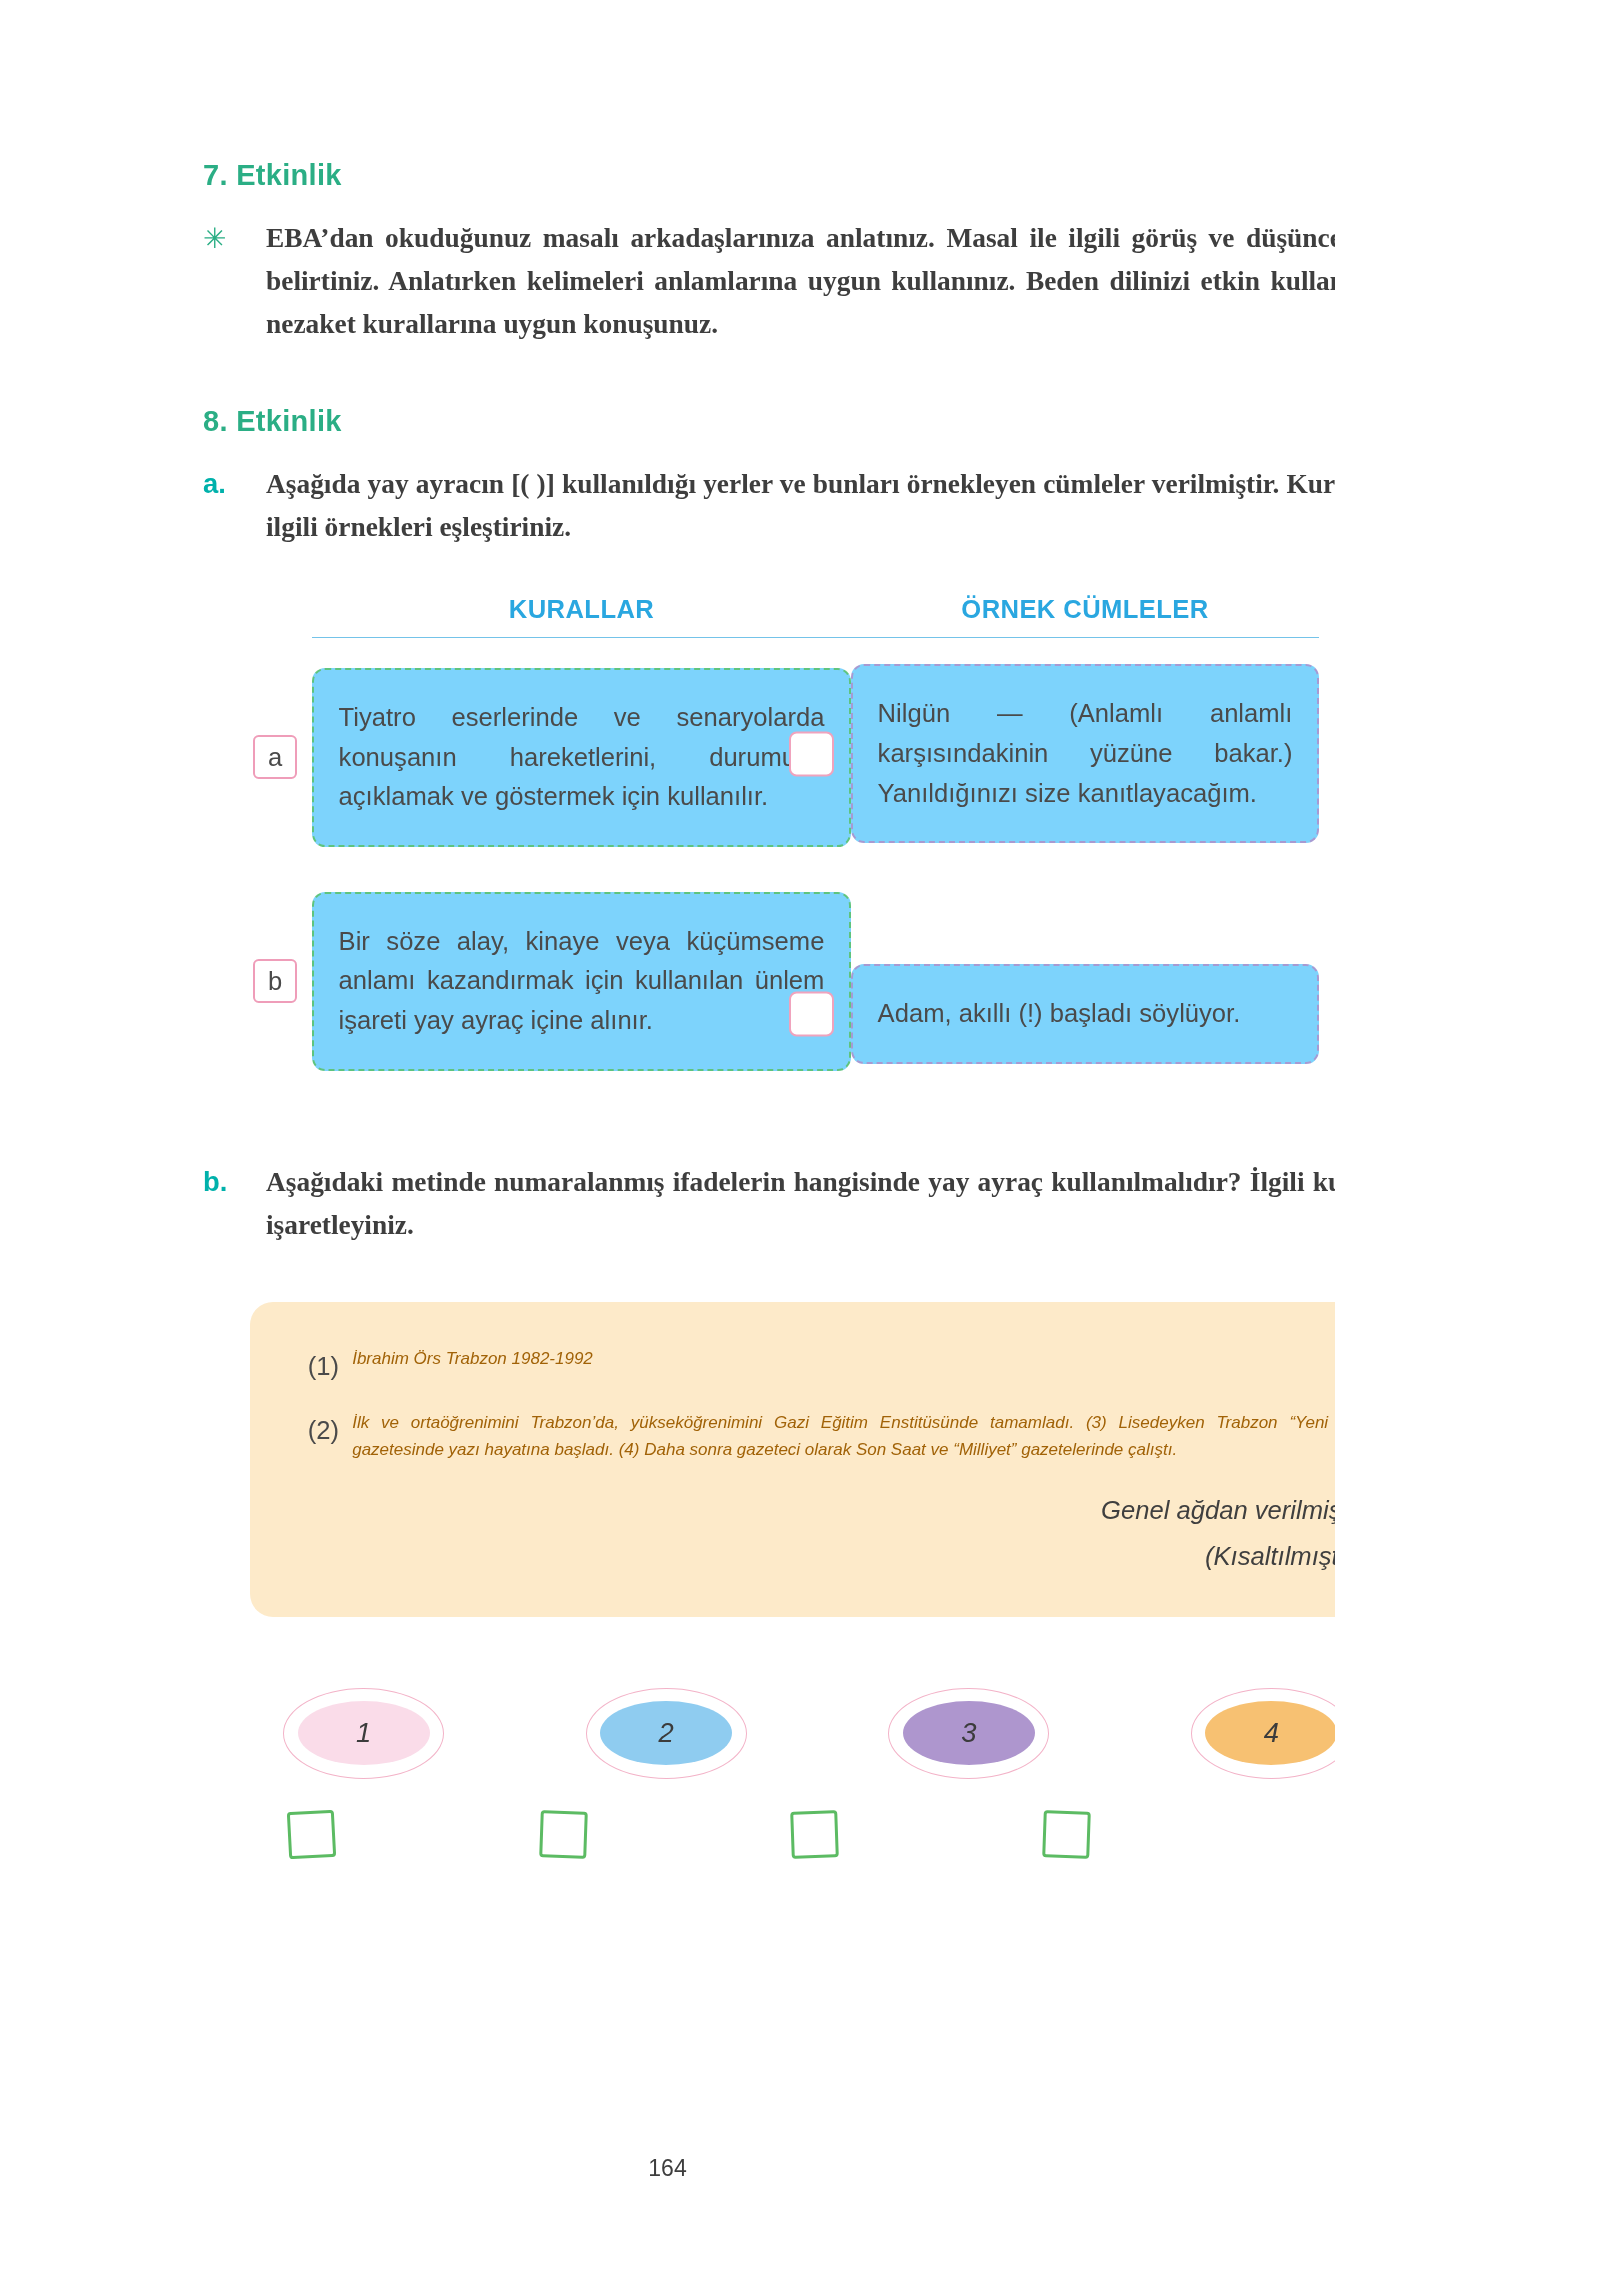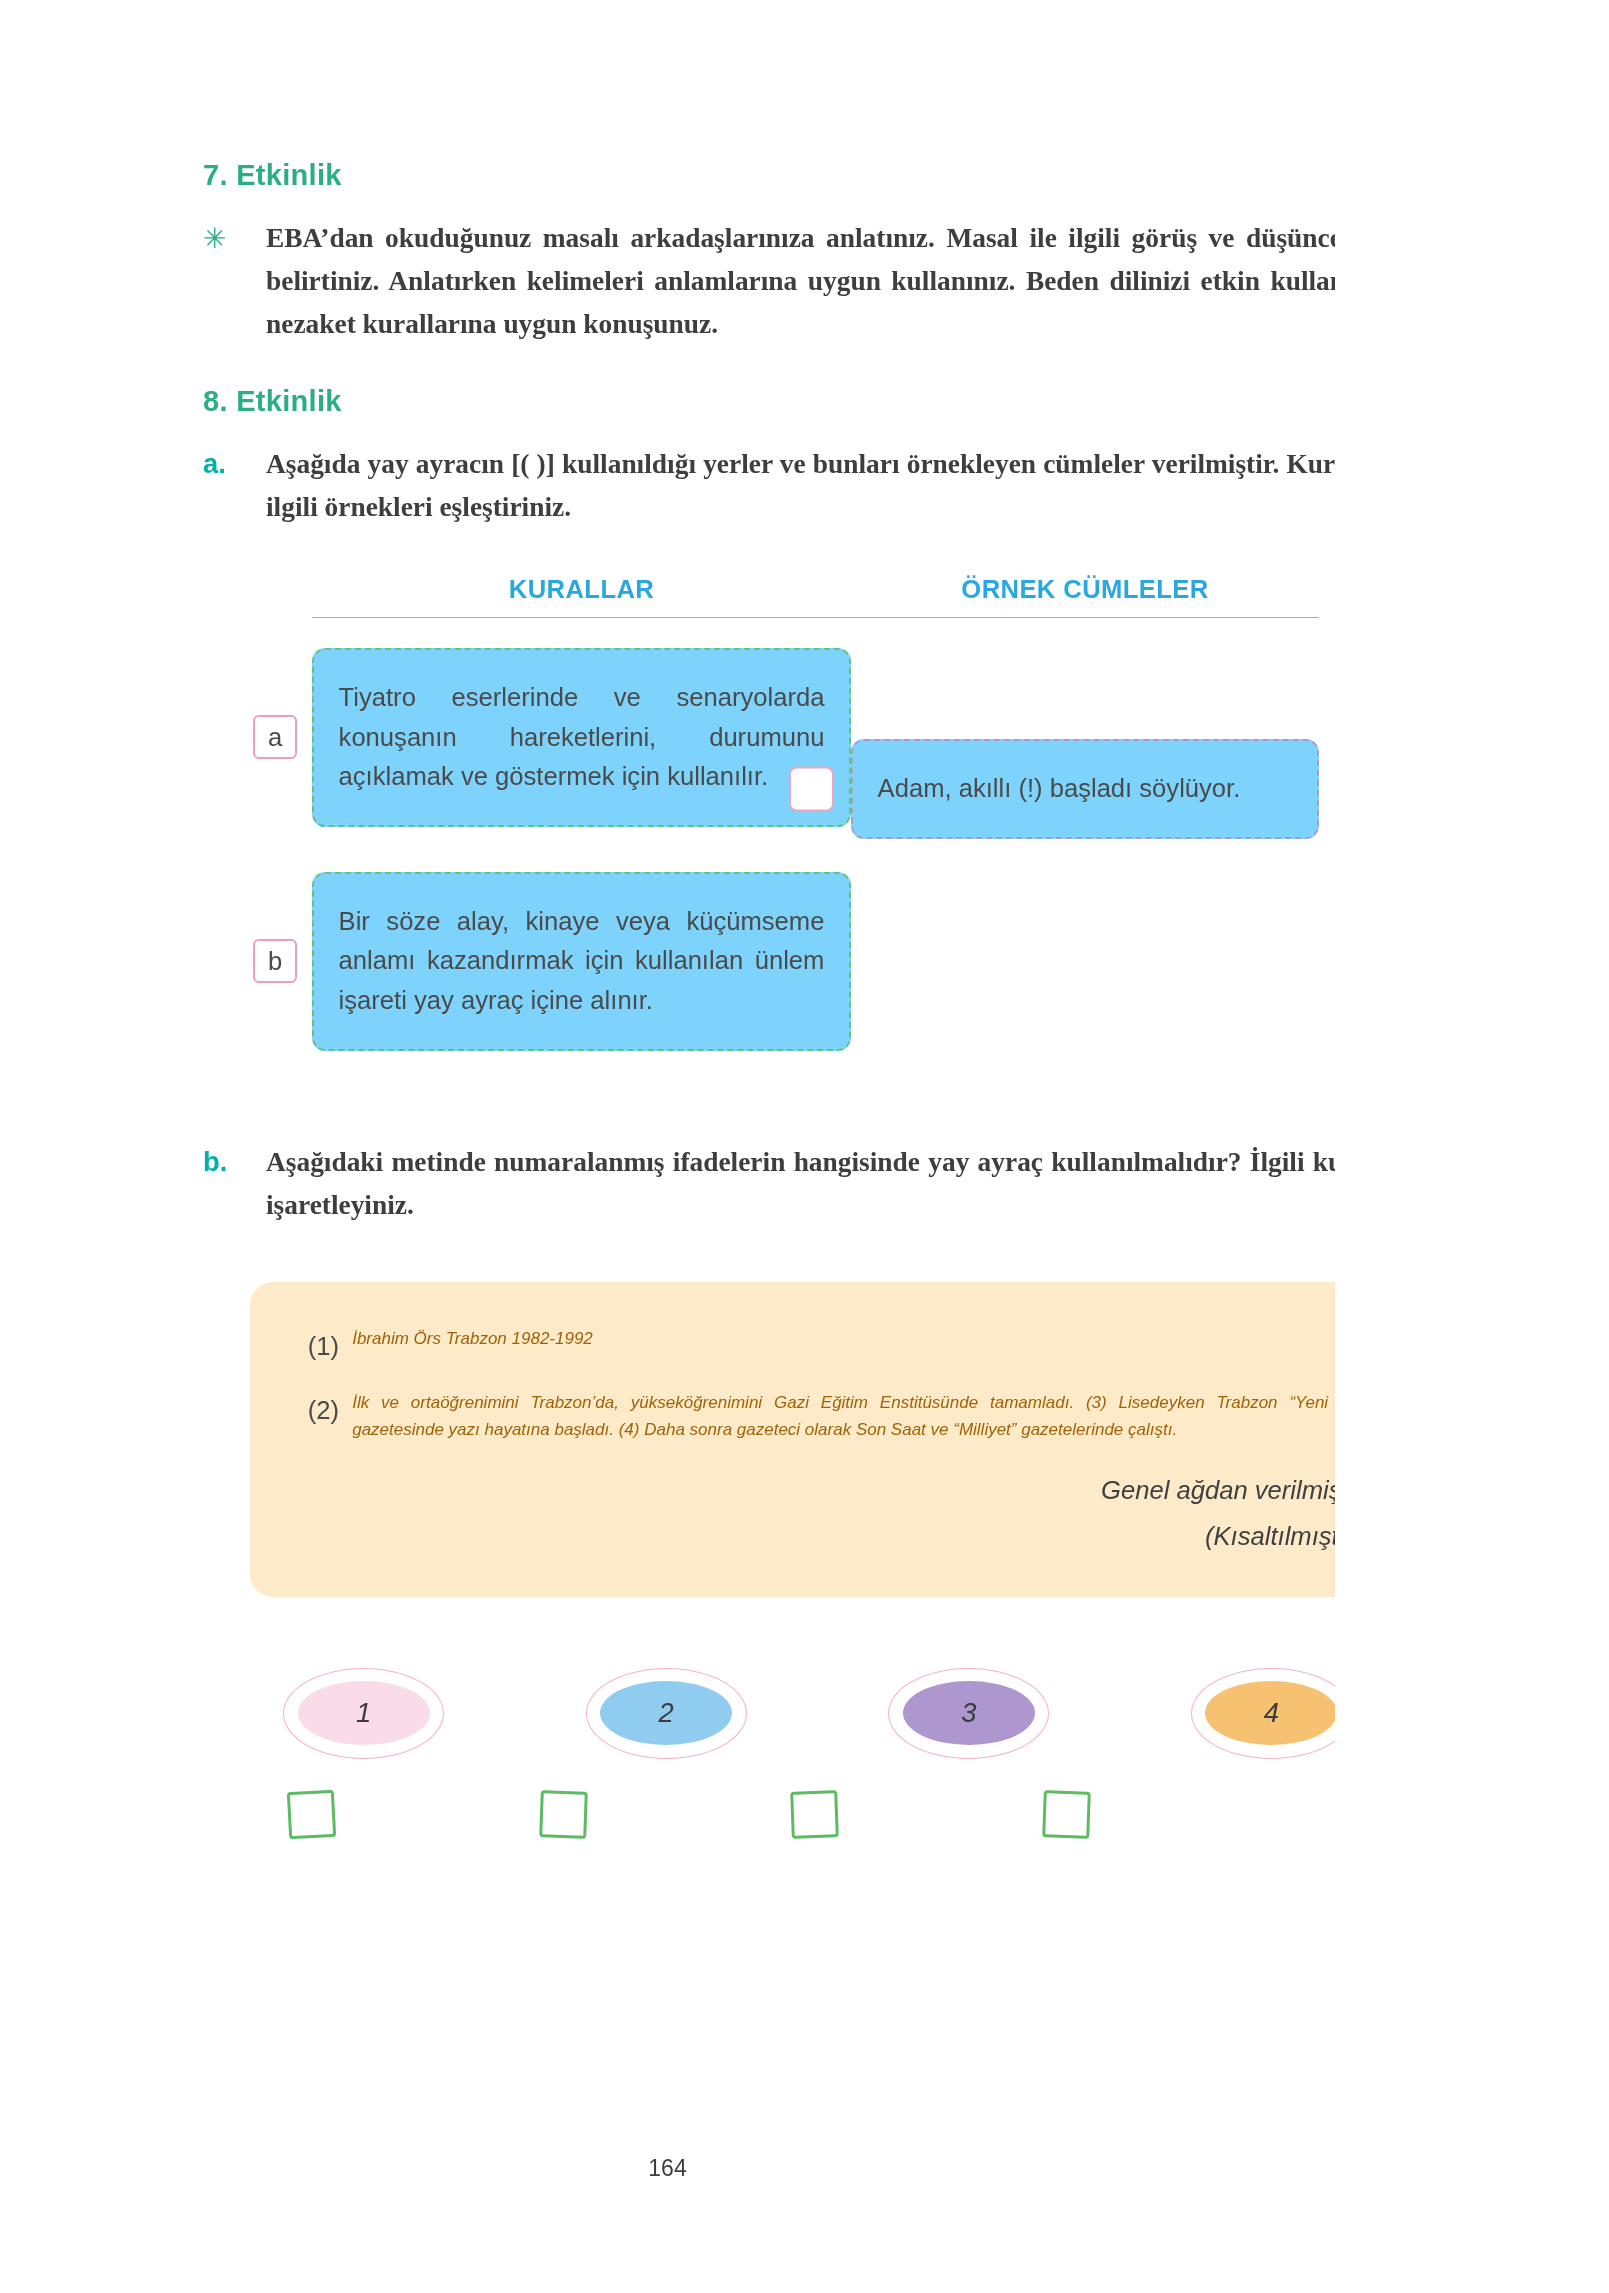--- a/index.html
+++ b/index.html
@@ -4,21 +4,21 @@
 <style>
   * { margin:0; padding:0; box-sizing:border-box; }
   html,body { background:#ffffff; }
   .page {
     position:relative; width:1335px; height:2294px; background:#ffffff;
     font-family:"Liberation Sans","DejaVu Sans",sans-serif; color:#3f3f3f; overflow:hidden;padding-left:16px;
   }
   .content { position:absolute; left:203px; top:159px; width:1221px; }
 
   .h-activity { color:#2bae85; font-size:29px; font-weight:bold; letter-spacing:0.3px; margin-bottom:24.6px; }
-  .h8 { margin-top:39px; }
+  .h8 { margin-top:59px; }
 
   .lead-row { display:flex; align-items:flex-start; }
   .lead-gutter { flex:0 0 63px; font-size:27.4px; font-weight:bold; line-height:1.55; }
   .sun-icon { color:#2bae85; font-size:28px; }
   .marker-teal { color:#00b1ab; }
   .lead { flex:1; font-size:27.4px; font-weight:bold; line-height:1.58; text-align:justify; color:#3e3e3e;font-family:Liberation Serif, serif; }
 
   
   .match-grid { margin-top:45px; margin-left:109px; display:grid; grid-template-columns:539px 468px; }
   .col-header { color:#2aa7e0; font-size:25.6px; font-weight:bold; text-align:center; padding-bottom:13.2px; border-bottom:1.9px solid #74c3e9; letter-spacing:0.4px; }
@@ -104,20 +104,26 @@
           <div class="rule-item">
             <span class="tag-square">b</span>
             <div class="dash-box dash-green">
               <p>Bir söze alay, kinaye veya küçümseme anlamı kazandırmak için kullanılan ünlem işareti yay ayraç içine alınır.</p>
             </div>
           </div>
         </div>
 
         <div class="match-col">
           <div class="col-header">ÖRNEK CÜMLELER</div>
+          <div class="example-item first">
+            <span class="pink-checkbox"></span>
+            <div class="dash-box dash-purple">
+              <p>Nilgün — (Anlamlı anlamlı karşısındakinin yüzüne bakar.) Yanıldığınızı size kanıtlayacağım.</p>
+            </div>
+          </div>
           <div class="example-item second">
             <span class="pink-checkbox"></span>
             <div class="dash-box dash-purple">
               <p>Adam, akıllı (!) başladı söylüyor.</p>
             </div>
           </div>
         </div>
 
       </div>
 

